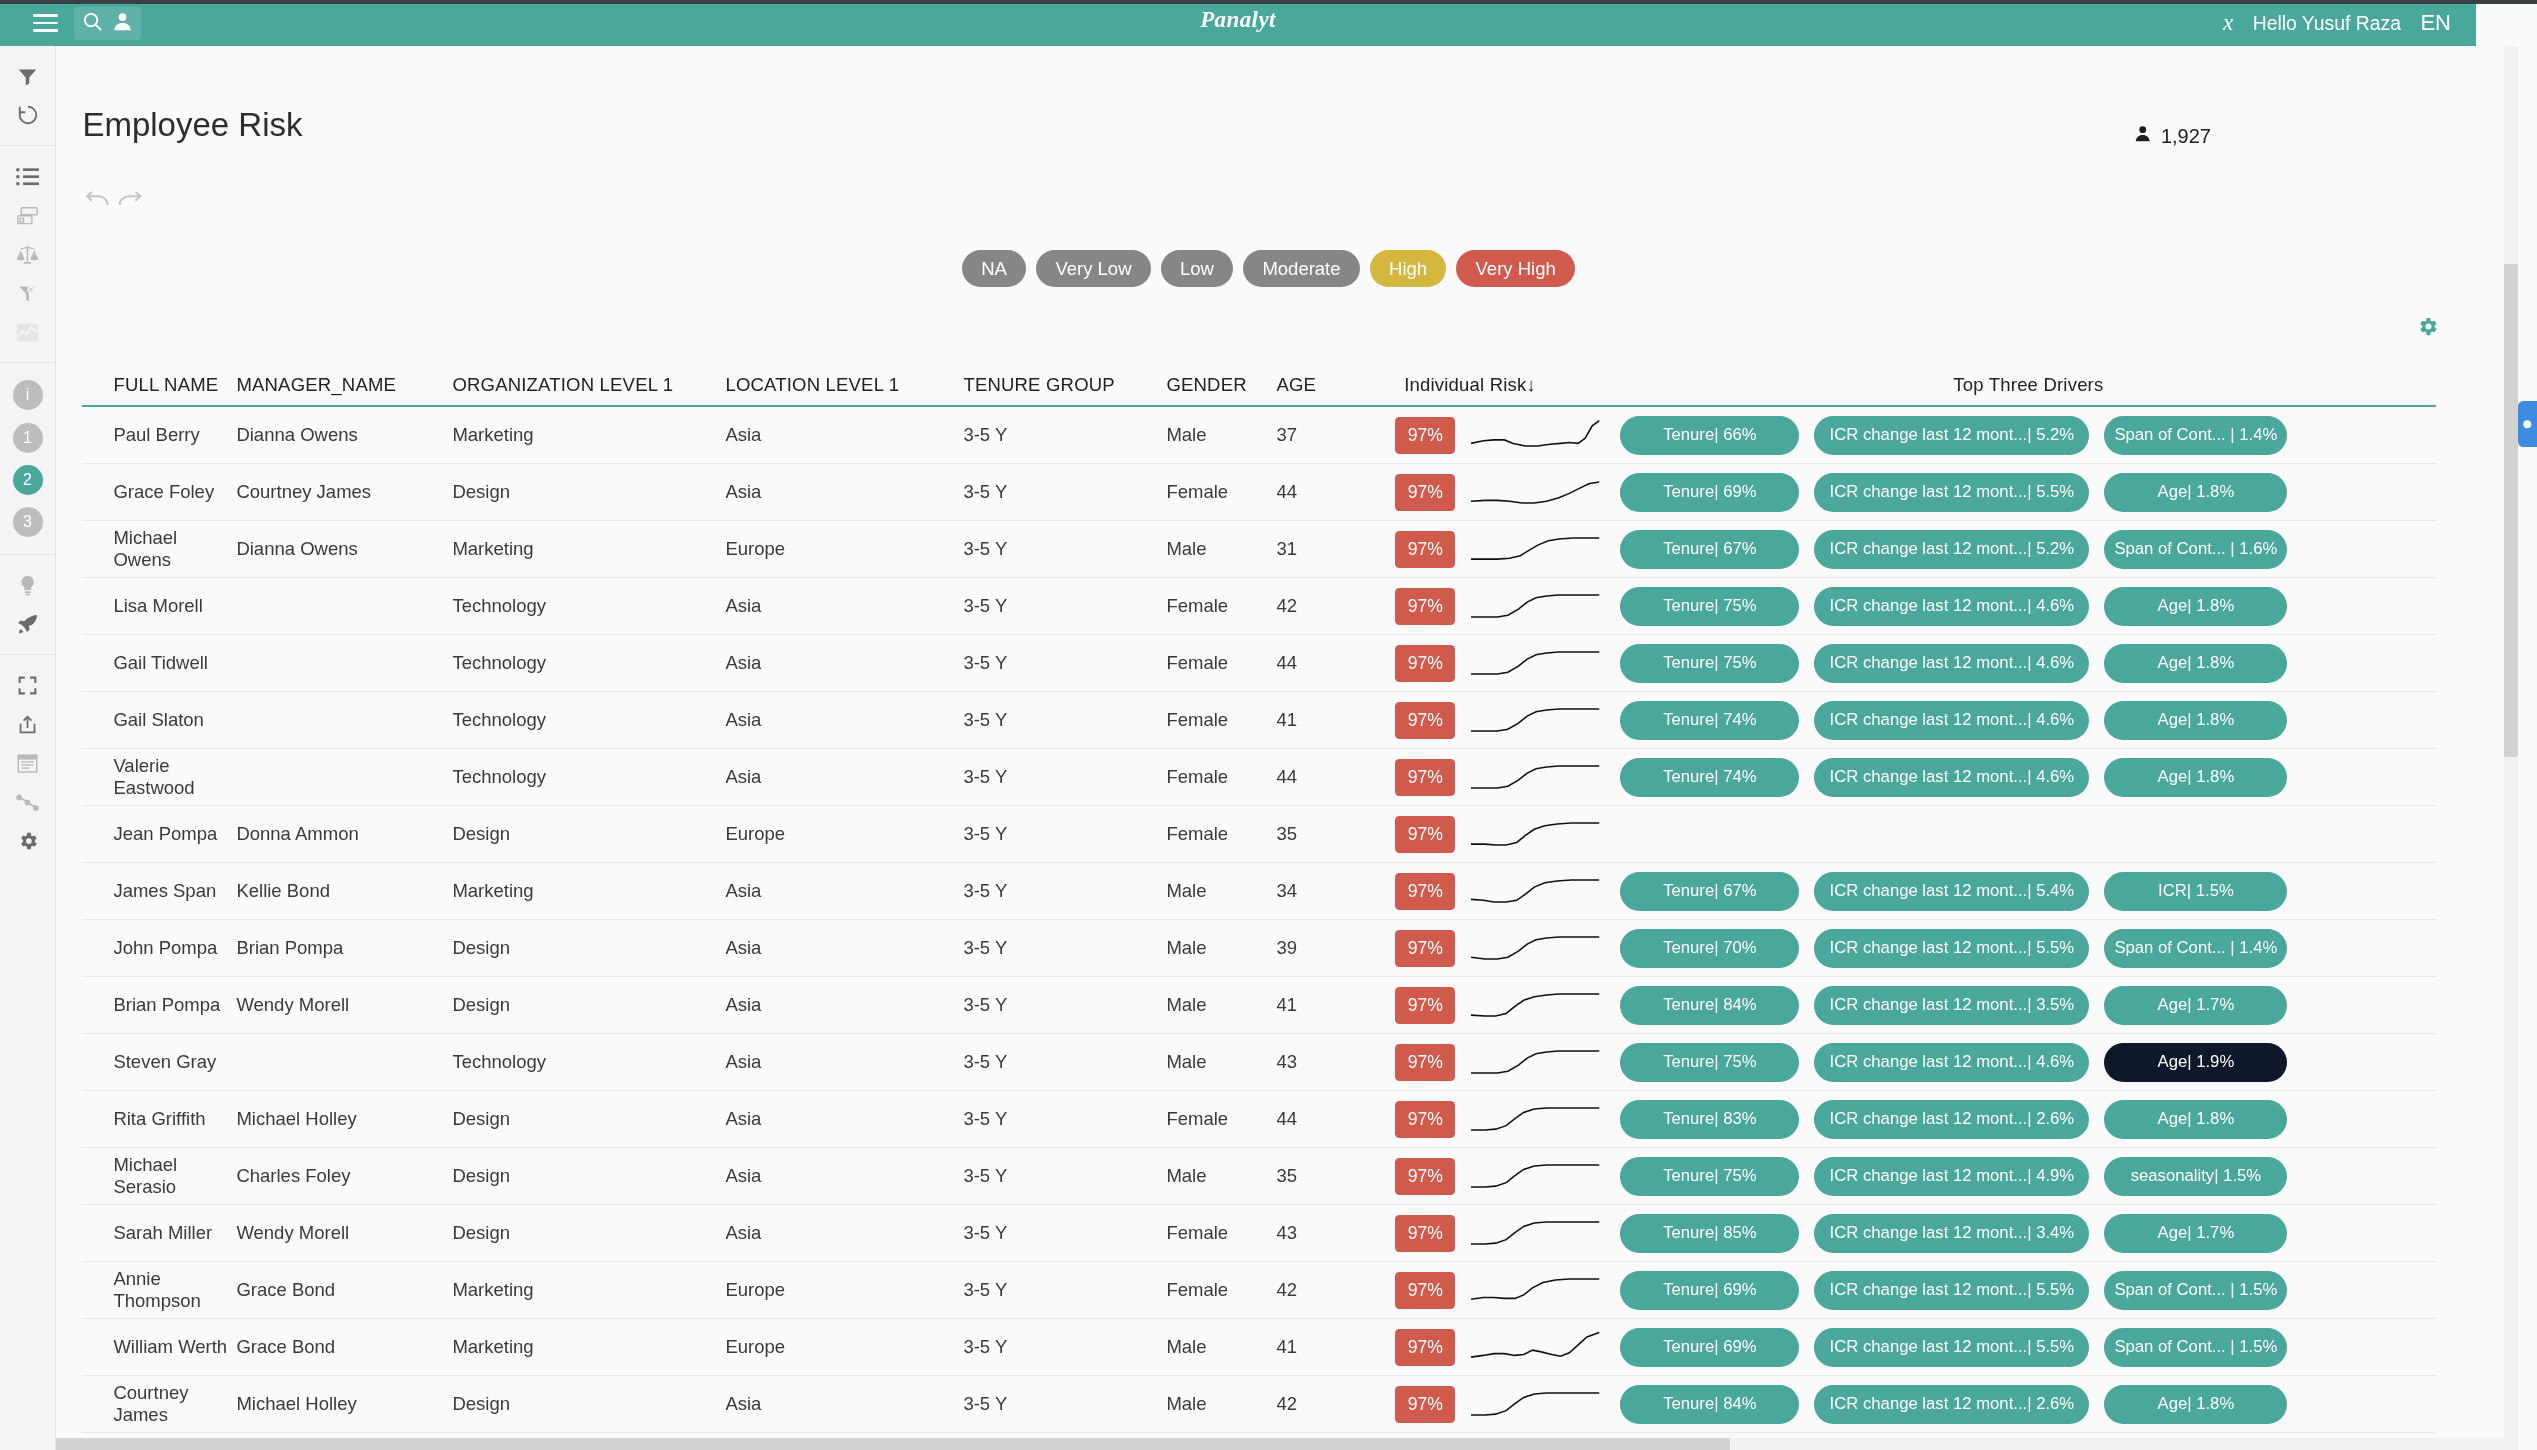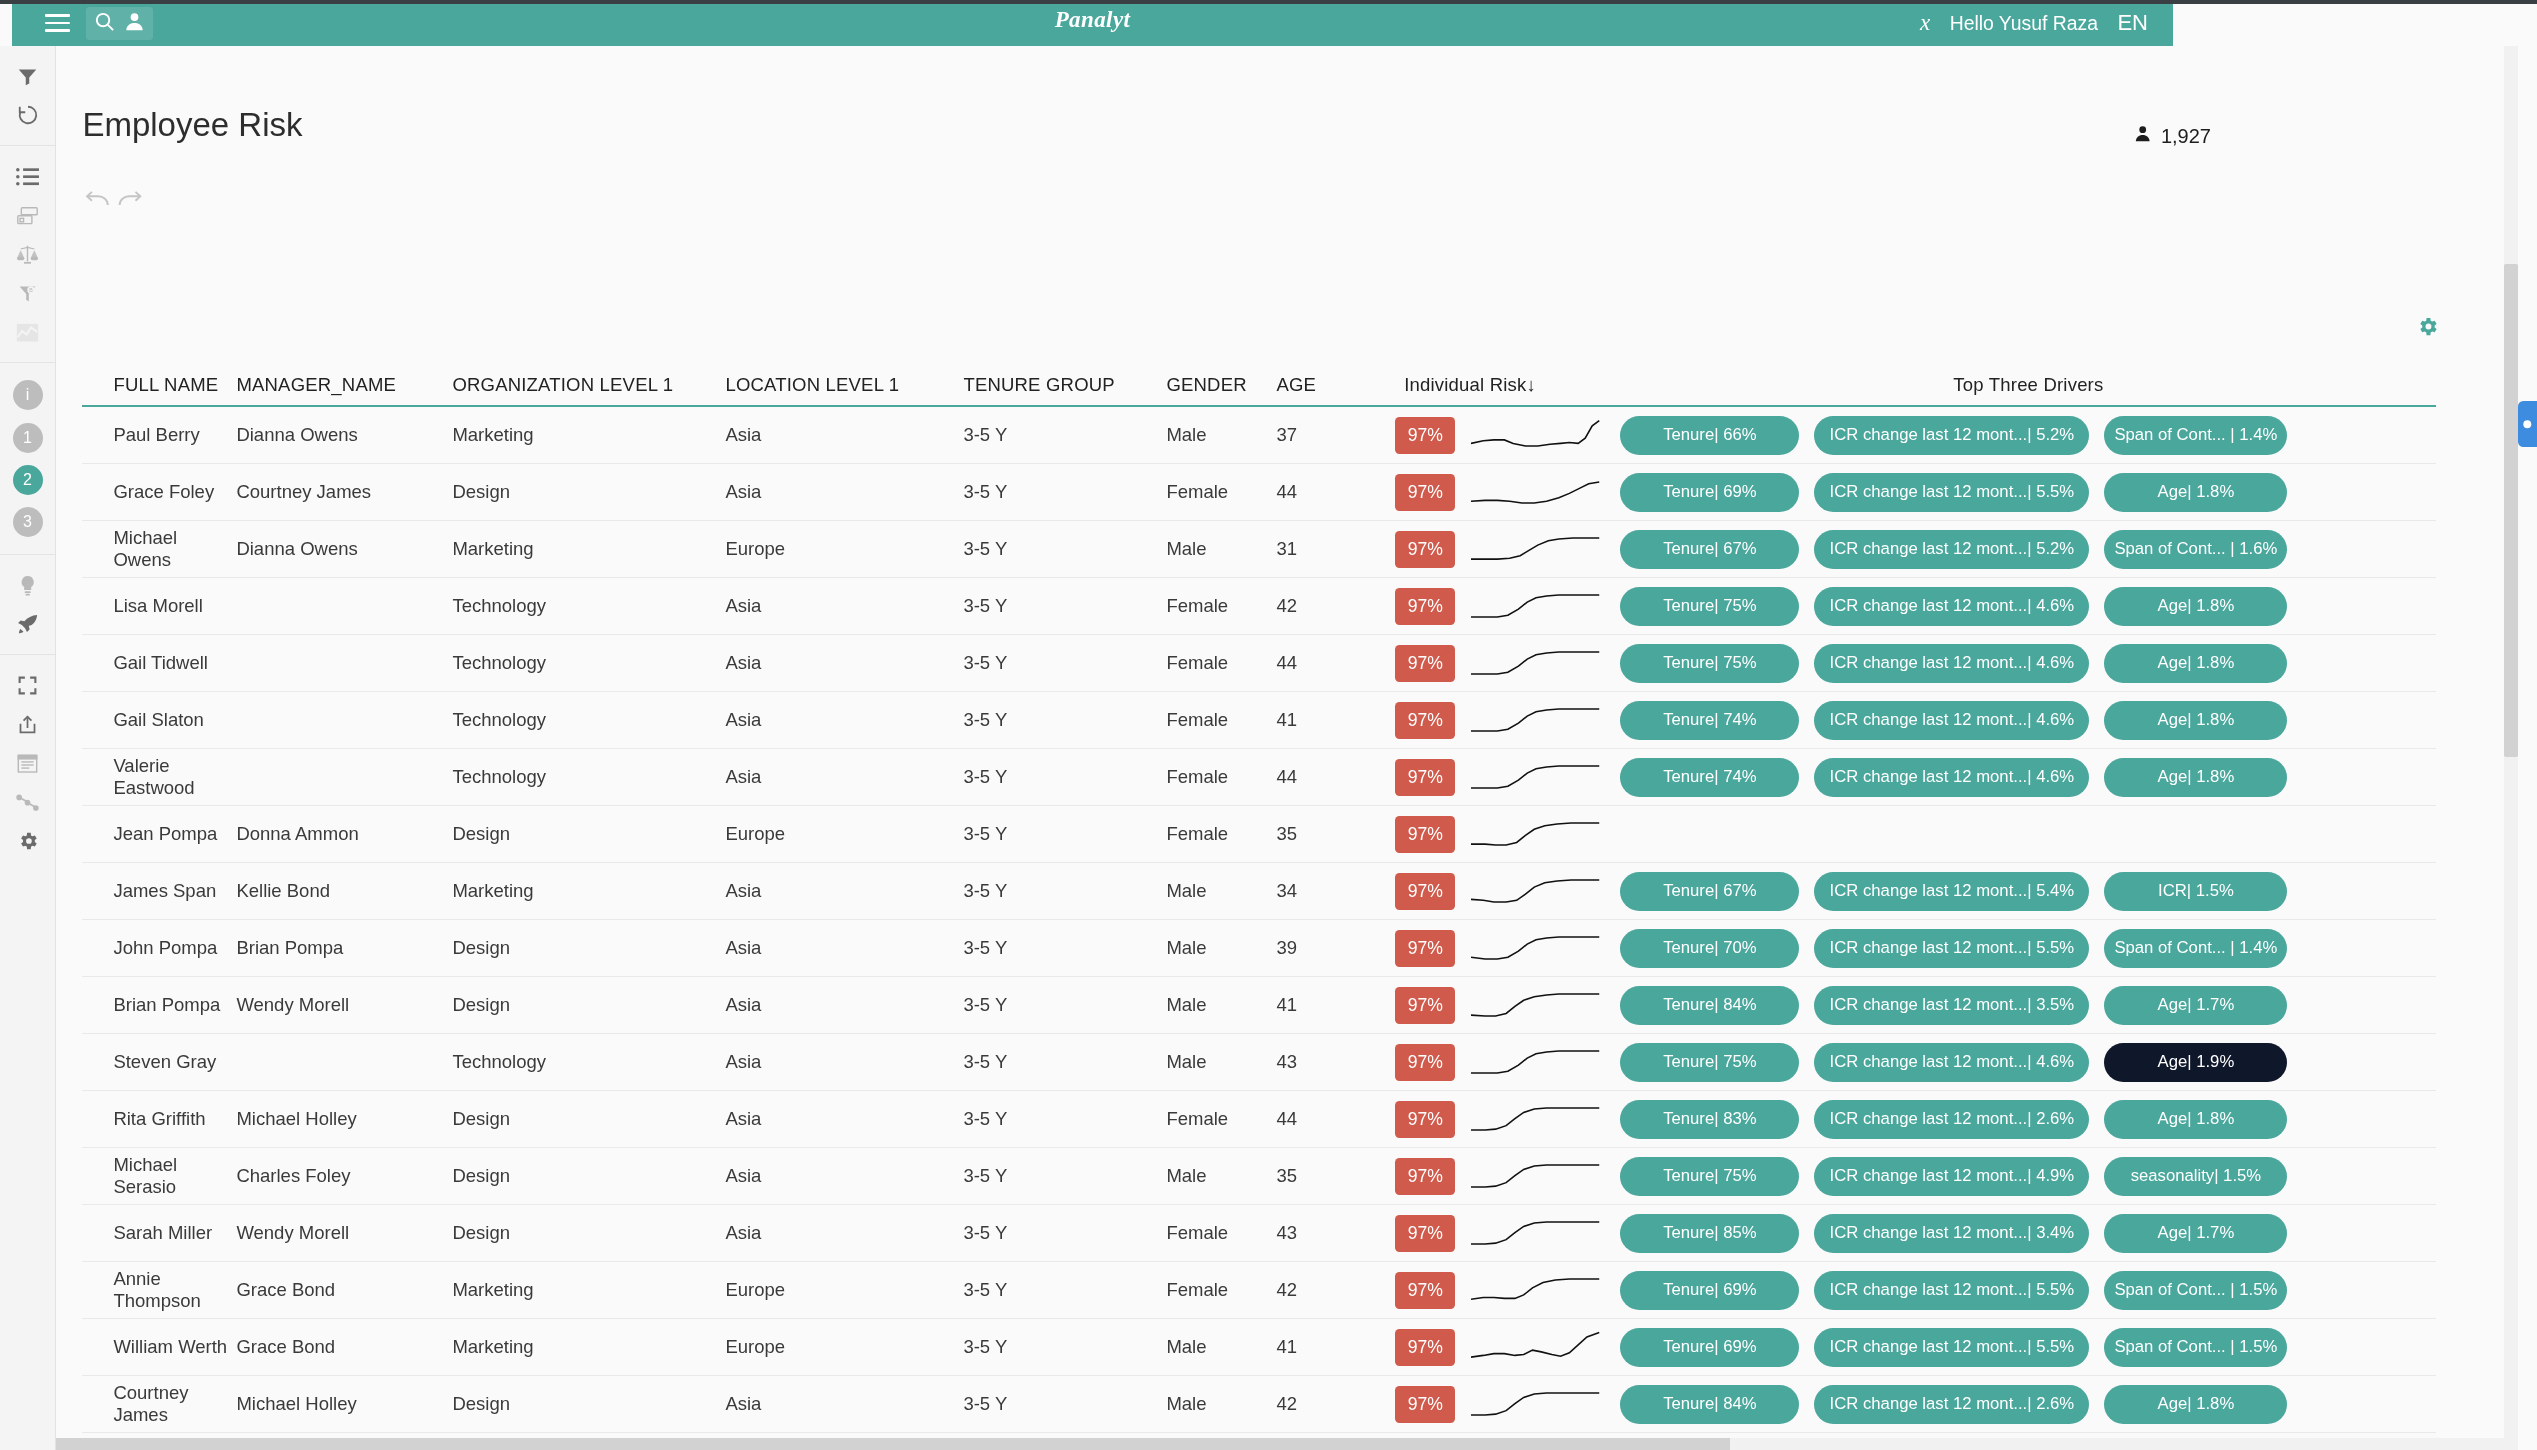--- a/index.html
+++ b/index.html
@@ -5,21 +5,21 @@
   * { box-sizing: border-box; margin: 0; padding: 0; }
   html, body {
     width: 2538px; height: 1450px;
     background: #fafafa;
     font-family: "Liberation Sans", sans-serif;
     overflow: hidden;
   }
 
   
   #topbar {
-    position: absolute; top: 0; left: 12px; width: 2161px; height: 46px;
+    position: absolute; top: 0; left: 0; width: 2476px; height: 46px;
     background: #4aa79c; display: flex; align-items: center;
   }
   #topbar-dark {
     position: absolute; top: 0; left: 0; width: 2538px; height: 4.4px;
     background: #3a3f44; z-index: 5;
   }
   .hamburger { margin-left: 33px; width: 25px; height: 17.6px;
     display: flex; flex-direction: column; justify-content: space-between; cursor: pointer; }
   .hamburger span { display: block; height: 2.6px; background: #fff; border-radius: 0.9px; }
   .searchuser {
@@ -305,20 +305,28 @@
       </svg>
     </span>
     <span>
       <svg width="26.4" height="17.6" viewBox="0 0 30 20" fill="none" stroke="#c5c5c5" stroke-width="2.2">
         <path d="M3 16c0-6 5-10 11-10h12"></path>
           <path d="M21 1l5.5 5L21 11"></path>
       </svg>
     </span>
   </div>
 
+  <div id="legend">
+      <div class="lpill" style="background: rgb(134, 134, 134);">NA</div>
+      <div class="lpill" style="background: rgb(134, 134, 134);">Very Low</div>
+      <div class="lpill" style="background: rgb(134, 134, 134);">Low</div>
+      <div class="lpill" style="background: rgb(134, 134, 134);">Moderate</div>
+      <div class="lpill" style="background: rgb(212, 183, 63);">High</div>
+      <div class="lpill" style="background: rgb(208, 90, 75);">Very High</div>
+    </div>
 
   <div id="gear-btn">
     <svg width="23" height="23" viewBox="0 0 24 24" fill="#4aa79c">
       <path d="M19.4 13a7.6 7.6 0 0 0 0-2l2.1-1.6-2-3.5-2.5 1a7.6 7.6 0 0 0-1.7-1L15 3H11l-.3 2.9a7.6 7.6 0 0 0-1.7 1l-2.5-1-2 3.5L6.6 11a7.6 7.6 0 0 0 0 2l-2.1 1.6 2 3.5 2.5-1c.5.4 1.1.7 1.7 1L11 21h4l.3-2.9c.6-.3 1.2-.6 1.7-1l2.5 1 2-3.5z"></path>
       <circle cx="13" cy="12" r="3.1" fill="#fafafa"></circle>
     </svg>
   </div>
 
   <div id="table">
     <div class="thead">

